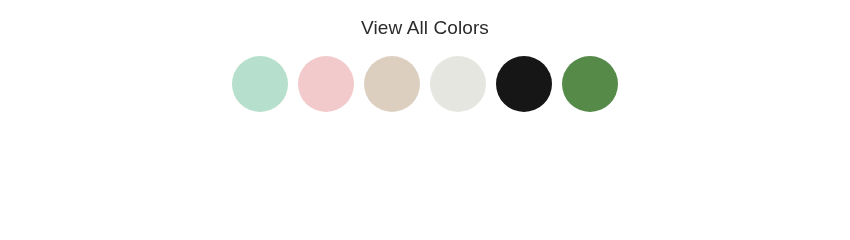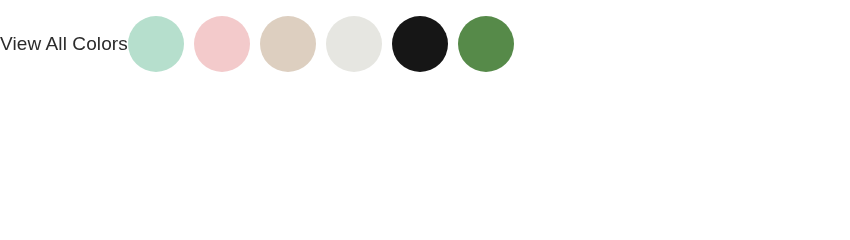--- a/index.html
+++ b/index.html
@@ -18,20 +18,21 @@
     width: 850px;
     height: 228px;
     background: #ffffff;
   }
   .color-panel {
     position: absolute;
     left: 0;
     top: 0;
     width: 850px;
     display: flex;
+    flex-direction: column;
     align-items: center;
   }
   .panel-title {
     margin-top: 16px;
     font-size: 19px;
     line-height: 24px;
     font-weight: 400;
     color: #2b2b2b;
     letter-spacing: 0.1px;
     text-align: center;

